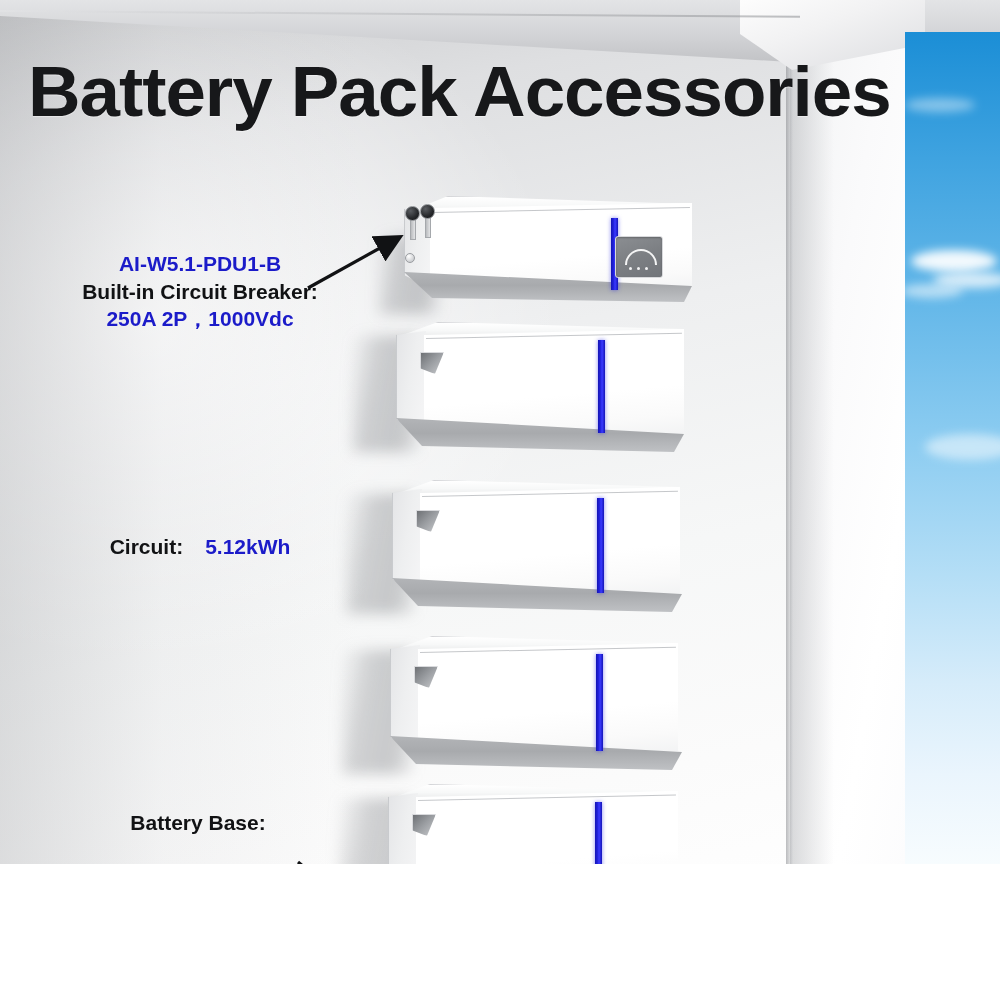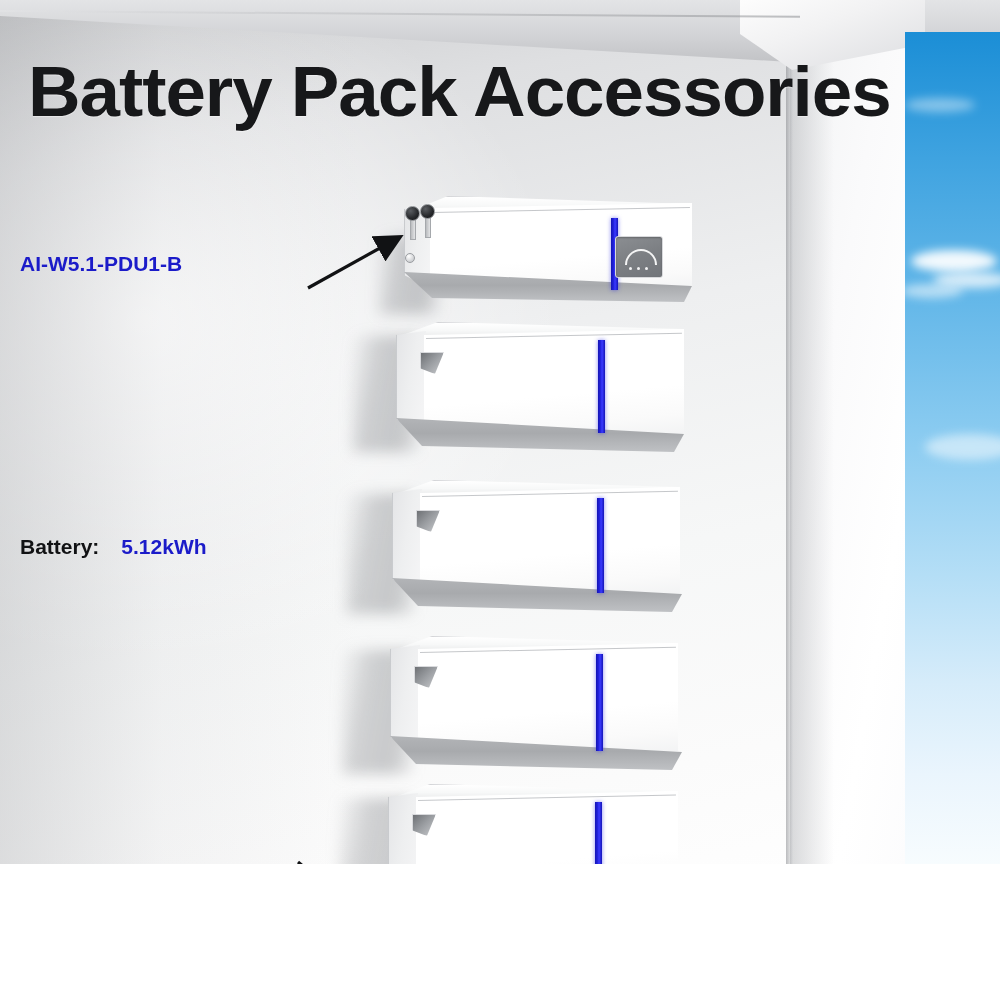--- a/index.html
+++ b/index.html
@@ -286,20 +286,21 @@
     color: #17181a;
     white-space: nowrap;
     font-family: "Liberation Sans", sans-serif;
     transform: scaleX(1.04);
     transform-origin: left center;
     text-shadow: 0 1px 1px rgba(255,255,255,0.45);
   }
 
   .callout {
     position: absolute;
+    text-align: center;
     font-weight: bold;
     font-size: 21px;
     line-height: 1.32;
     white-space: nowrap;
     font-family: "Liberation Sans", sans-serif;
   }
   .callout .ln { display: block; }
   .blue { color: #1b1bc9; }
   .black { color: #111214; }
 
@@ -434,22 +435,25 @@
       </marker>
     </defs>
     <line x1="308" y1="288" x2="398" y2="238" stroke="#111214" stroke-width="3.2" marker-end="url(#ah)"></line>
     <line x1="298" y1="862" x2="392" y2="941" stroke="#111214" stroke-width="3.2" marker-end="url(#ah)"></line>
   </svg>
 
   <div class="title">Battery Pack Accessories</div>
 
   <div class="callout" style="left:20px; top:250px; width:360px;">
     <span class="ln blue">AI-W5.1-PDU1-B</span>
+    <span class="ln black">Built-in Circuit Breaker:</span>
+    <span class="ln blue">250A 2P，1000Vdc</span>
   </div>
 
   <div class="callout" style="left:20px; top:533px; width:360px;">
-    <span class="ln"><span class="black">Battery:</span><span class="blue" style="margin-left:22px;">5.12kWh</span></span>
+    <span class="ln"><span class="black">Circuit:</span><span class="blue" style="margin-left:22px;">5.12kWh</span></span>
   </div>
 
   <div class="callout" style="left:18px; top:809px; width:360px;">
+    <span class="ln black">Battery Base:</span>
   </div>
 
 </div>
 
 </body></html>

